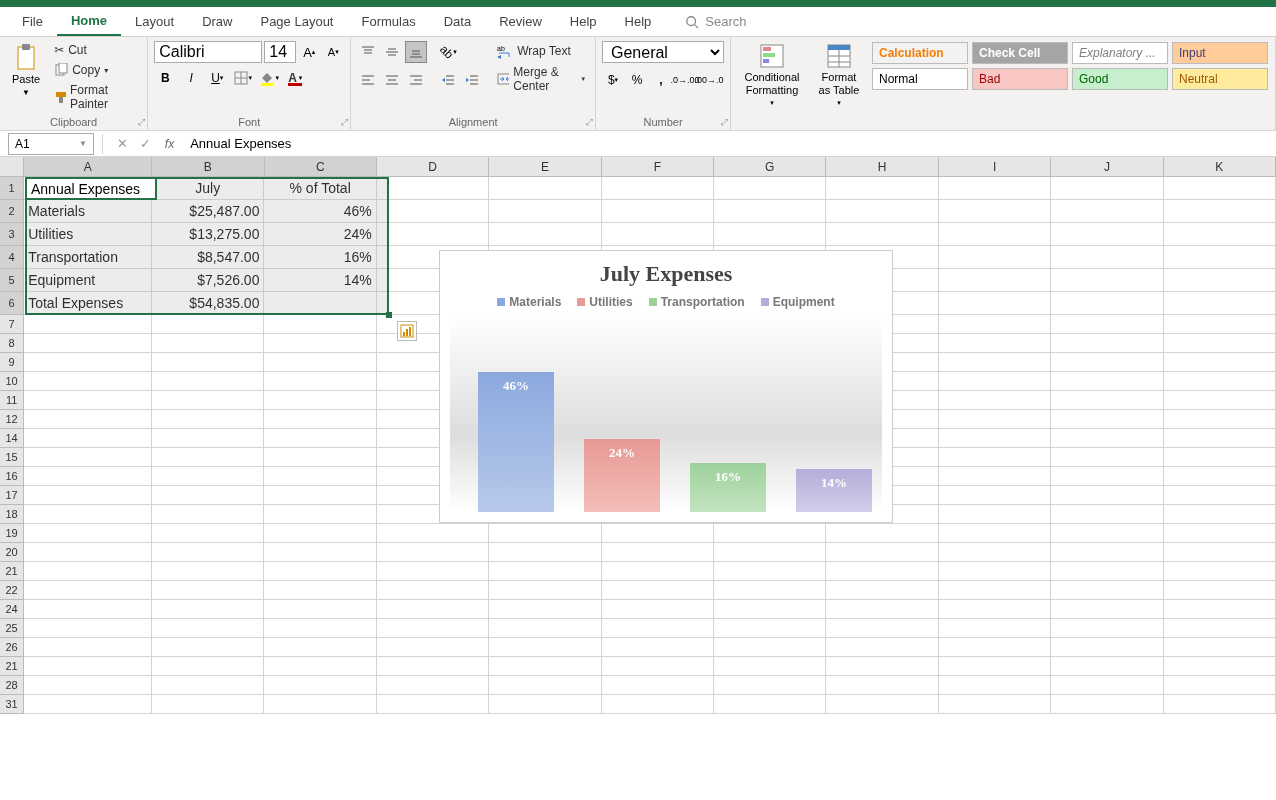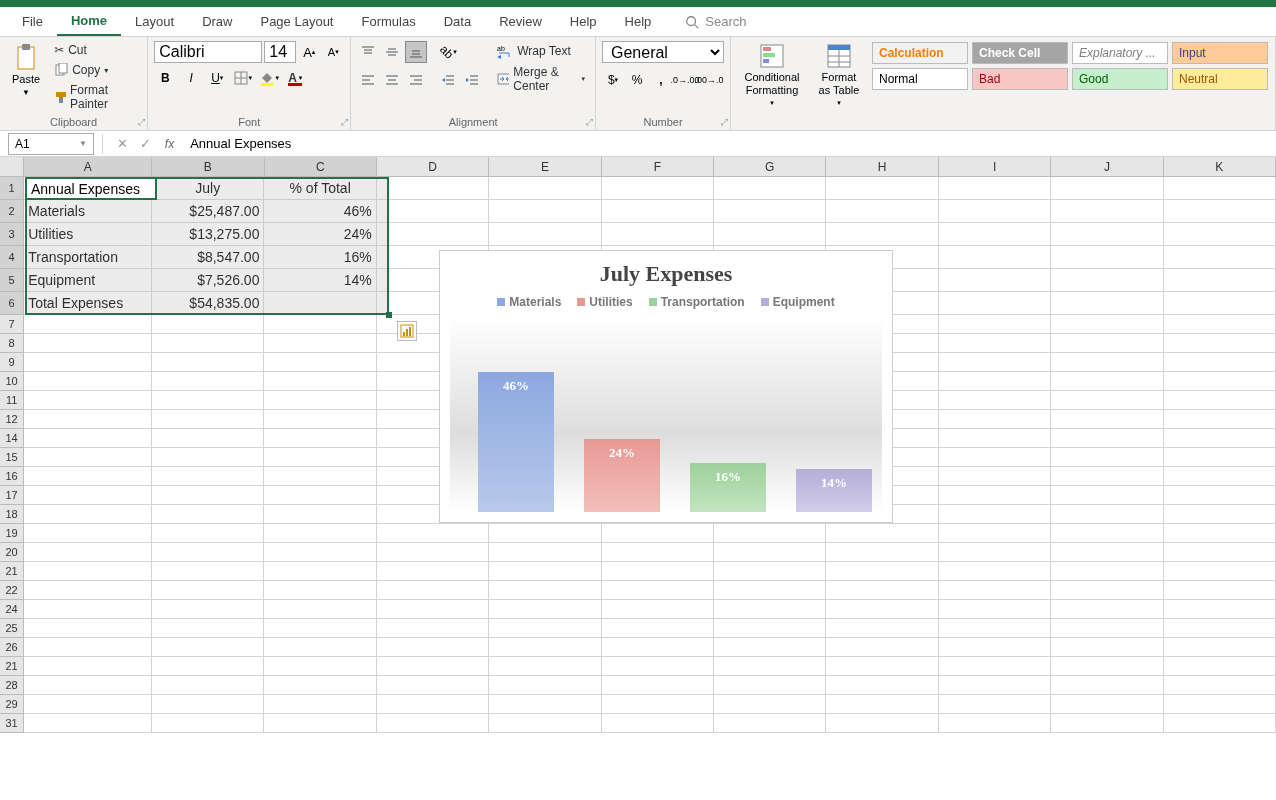--- a/index.html
+++ b/index.html
@@ -733,34 +733,20 @@
         <div class="cell " style="width:116px"></div>
         <div class="cell " style="width:116px"></div>
         <div class="cell " style="width:116px"></div>
         <div class="cell " style="width:116px"></div>
         <div class="cell " style="width:116px"></div>
         <div class="cell " style="width:116px"></div>
         <div class="cell " style="width:116px"></div>
         <div class="cell " style="width:116px"></div>
       </div>
       <div class="srow">
-        <div class="rowh">29</div>
-        <div class="cell " style="width:132px"></div>
-        <div class="cell " style="width:116px"></div>
-        <div class="cell " style="width:116px"></div>
-        <div class="cell " style="width:116px"></div>
-        <div class="cell " style="width:116px"></div>
-        <div class="cell " style="width:116px"></div>
-        <div class="cell " style="width:116px"></div>
-        <div class="cell " style="width:116px"></div>
-        <div class="cell " style="width:116px"></div>
-        <div class="cell " style="width:116px"></div>
-        <div class="cell " style="width:116px"></div>
-      </div>
-      <div class="srow">
         <div class="rowh">31</div>
         <div class="cell " style="width:132px"></div>
         <div class="cell " style="width:116px"></div>
         <div class="cell " style="width:116px"></div>
         <div class="cell " style="width:116px"></div>
         <div class="cell " style="width:116px"></div>
         <div class="cell " style="width:116px"></div>
         <div class="cell " style="width:116px"></div>
         <div class="cell " style="width:116px"></div>
         <div class="cell " style="width:116px"></div>

